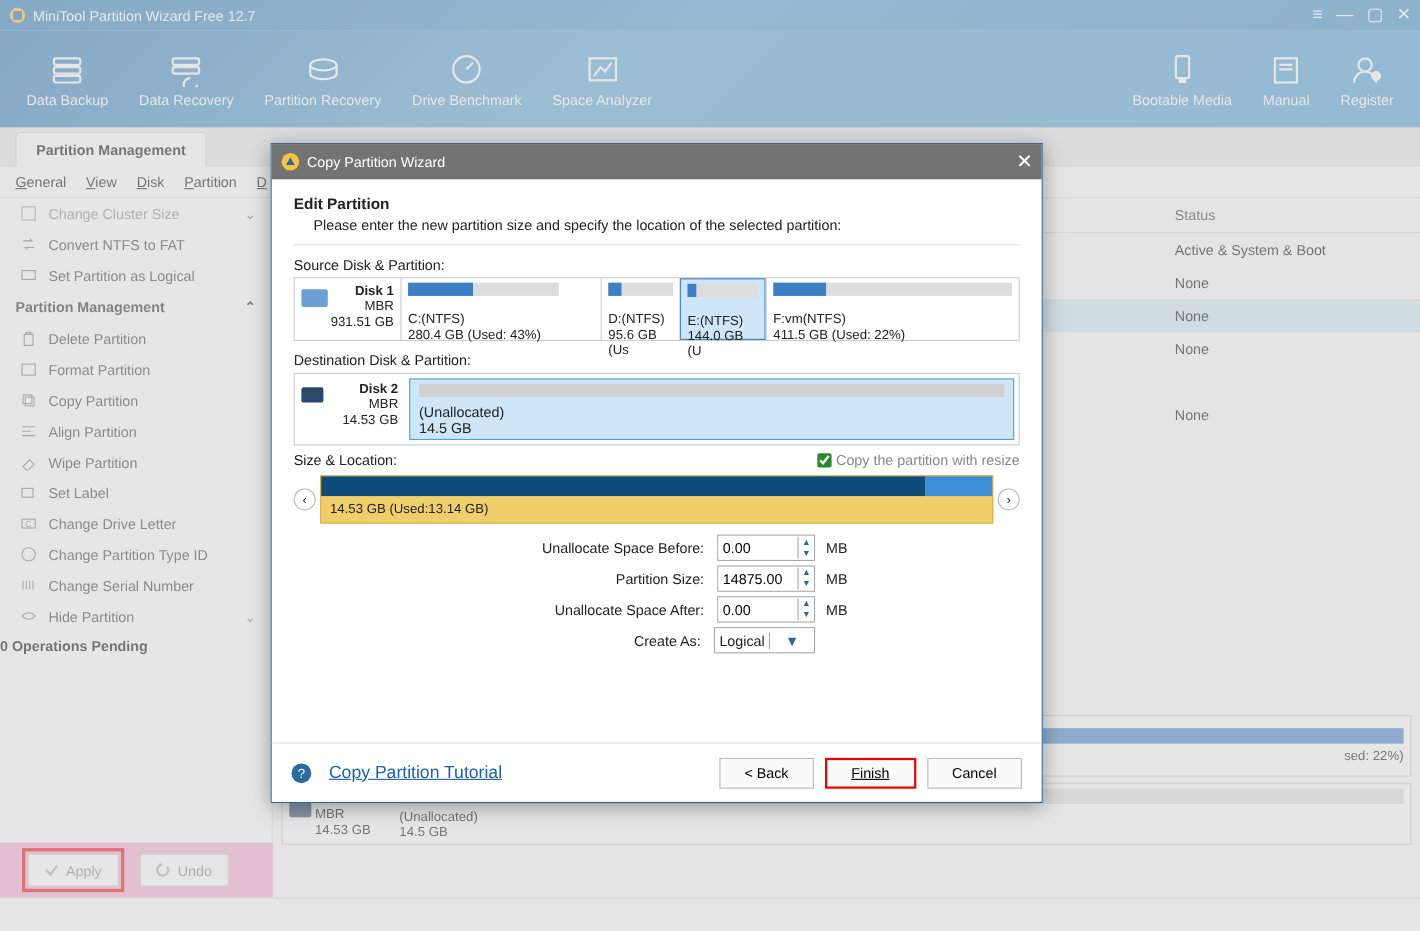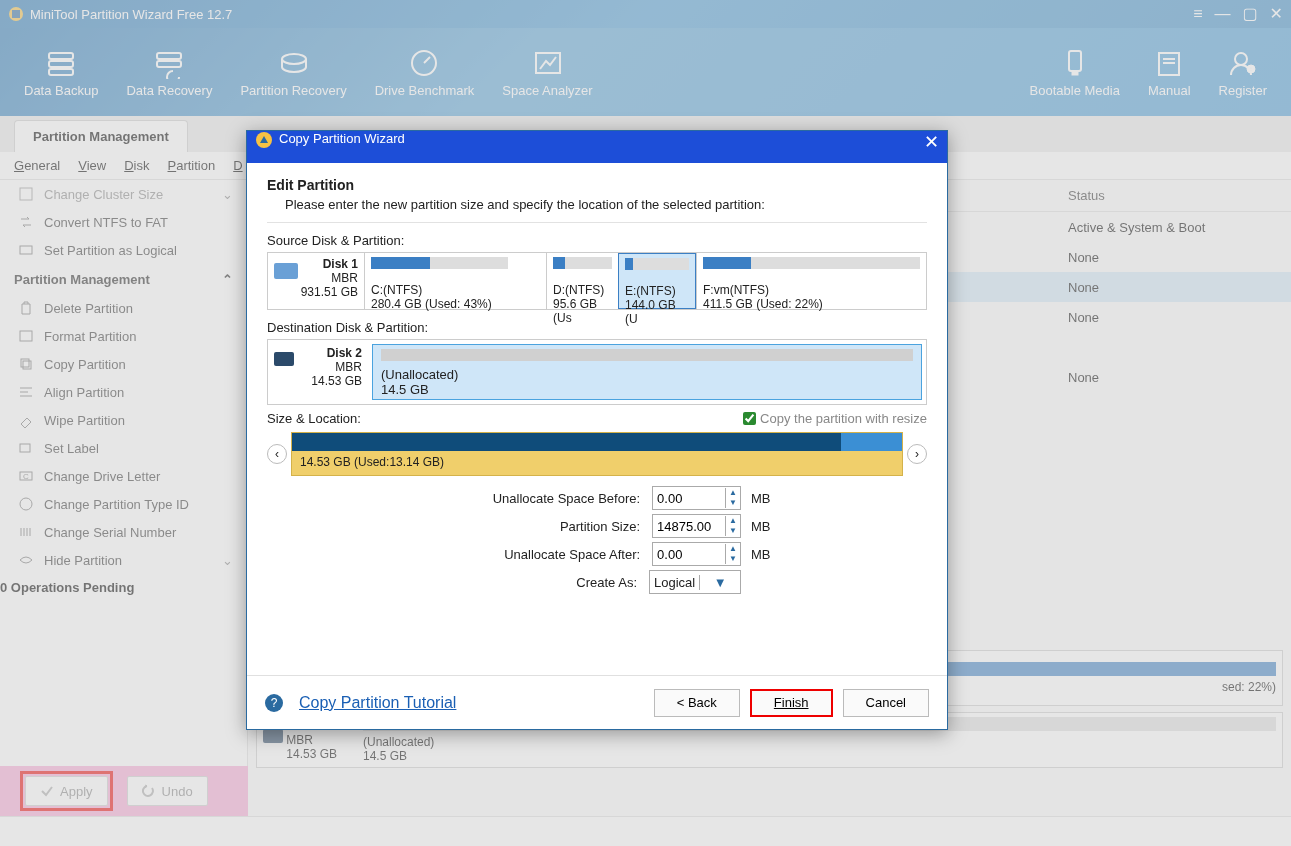--- a/index.html
+++ b/index.html
@@ -59,21 +59,21 @@
   .btn svg{width:14px;height:14px;}
   .apply-highlight{border:3px solid #e00;padding:2px;}
 
   
   .statusbar { height: 30px; position:absolute; left:0;right:0;bottom:0;background:#fff;border-top:1px solid #ddd;}
 
   
   .overlay { position:absolute; inset:0; background:rgba(210,210,210,0.55); }
 
   .modal { position:absolute; left:246px; top:130px; width:702px; height:600px; background:#fff; border:1px solid #2a6aa0; box-shadow:0 4px 18px rgba(0,0,0,0.35); display:flex; flex-direction:column; }
-  .modal-title { height:32px; background:#1d4ed8; color:#fff; display:flex; align-items:flex-start; padding:0 8px; font-size:13px; }
+  .modal-title { height:32px; background:#737373; color:#fff; display:flex; align-items:center; padding:0 8px; font-size:13px; }
   .modal-title .ico{width:18px;height:18px;margin-right:6px;display:inline-block;}
   .modal-title .close{margin-left:auto;font-size:18px;cursor:pointer;}
   .modal-body { flex:1; padding:14px 20px 0 20px; font-size:13px; color:#222; overflow:hidden;}
   .modal-body h4{font-size:14px;font-weight:700;margin-bottom:4px;}
   .sub{margin-left:18px;margin-bottom:10px;}
   hr{border:none;border-top:1px solid #e2e2e2;margin:10px 0;}
 
   .src-disk { display:flex; border:1px solid #ccc; height:58px; }
   .src-disk .hd{width:100px;padding:4px 6px;font-size:12px;text-align:right;}
   .src-disk .hd b{display:block;text-align:right;}

